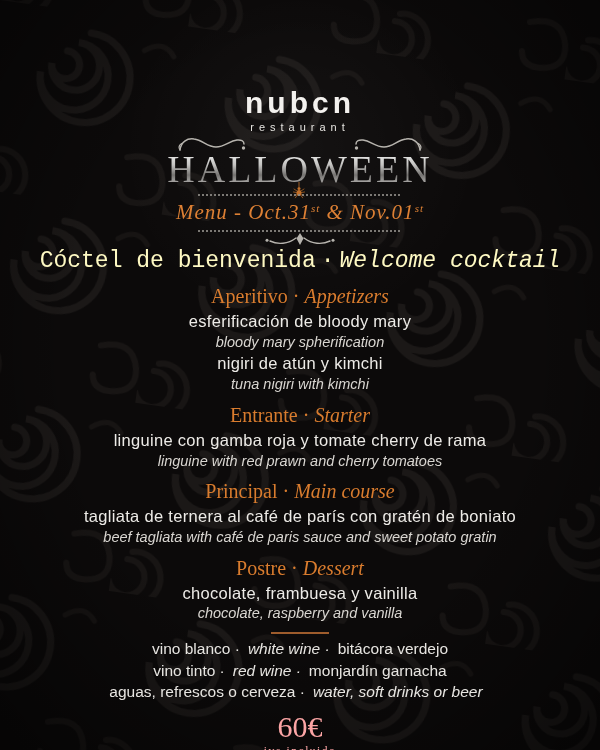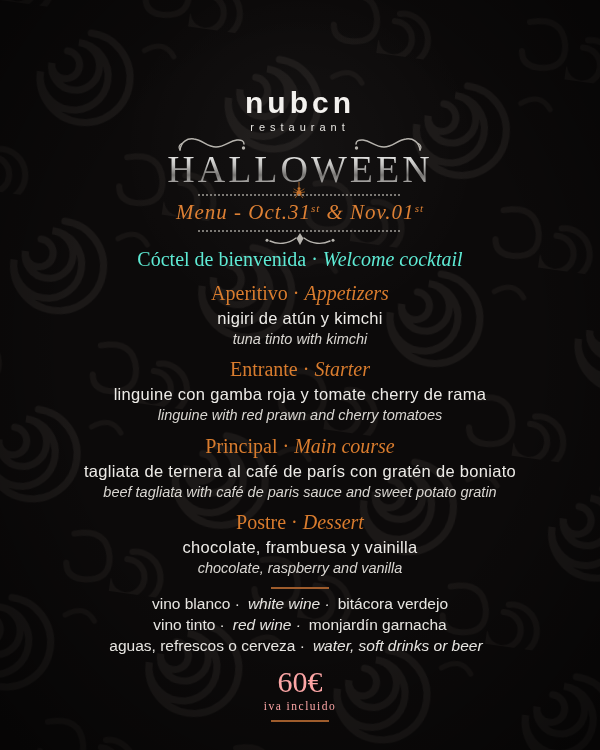--- a/index.html
+++ b/index.html
@@ -36,28 +36,28 @@
     background:repeating-linear-gradient(90deg,#8f8c87 0px,#8f8c87 2px,rgba(0,0,0,0) 2px,rgba(0,0,0,0) 4px);}
   .rule2wrap{position:relative;width:204px;margin:5px auto 0;}
   .rule2{height:2px;opacity:.85;
     background:repeating-linear-gradient(90deg,#8f8c87 0px,#8f8c87 2px,rgba(0,0,0,0) 2px,rgba(0,0,0,0) 4px);}
   .ornament{position:absolute;left:50%;transform:translateX(-50%);top:2px;}
 
   .subtitle{margin-top:4px;font-family:Liberation Serif, serif;font-style:italic;
     font-size:21px;color:#dd8034;letter-spacing:1px;}
   .subtitle .sup{font-size:11px;position:relative;top:-7px;}
 
-  .welcome{margin-top:16px;font-family:Liberation Serif, serif;font-size:20px;color:#5eead4;}
+  .welcome{margin-top:16px;font-family:Liberation Mono, monospace;font-size:23px;color:#fef9c3;}
   .welcome .en, .sec .sec-en{font-style:italic;}
   .sep{margin:0 5px;}
 
   .sec{margin:10px 0 0;font-family:"Liberation Serif", serif;font-weight:400;
     font-size:20px;color:#d97c2e;line-height:1.2;}
   .dish{margin-top:4px;}
-  .dish + .dish{margin-top:12px;}
+  .dish + .dish{margin-top:4px;}
   .dish-es{font-size:16.5px;line-height:1.2;color:#edebe7;letter-spacing:.3px;}
   .dish-en{font-size:14.5px;line-height:1.15;font-style:italic;color:#d9d6d1;margin-top:2px;}
 
   .divider{width:58px;height:2px;background:#9e5c2c;margin:10px auto 0;}
   .divider.bottom{margin-top:8px;}
 
   .drinks{margin-top:4px;}
   .drink{font-size:15.5px;line-height:1.38;color:#e7e5e1;}
   .drink span{margin:16px 4px;text-align:center;}
   .drink .it{font-style:italic;}
@@ -128,22 +128,26 @@
 
   <div class="welcome">
     <span>Cóctel de bienvenida</span><span class="sep">·</span><span class="en">Welcome cocktail</span>
   </div>
 
   <section>
     <h3 class="sec">
       <span class="sec-es">Aperitivo</span><span class="sep">·</span><span class="sec-en">Appetizers</span>
     </h3>
     <div class="dish">
+      <div class="dish-es">esferificación de bloody mary</div>
+      <div class="dish-en">bloody mary spherification</div>
+    </div>
+    <div class="dish">
       <div class="dish-es">nigiri de atún y kimchi</div>
-      <div class="dish-en">tuna tinto with kimchi</div>
+      <div class="dish-en">tuna nigiri with kimchi</div>
     </div>
   </section>
 
   <section>
     <h3 class="sec">
       <span class="sec-es">Entrante</span><span class="sep">·</span><span class="sec-en">Starter</span>
     </h3>
     <div class="dish">
       <div class="dish-es">linguine con gamba roja y tomate cherry de rama</div>
       <div class="dish-en">linguine with red prawn and cherry tomatoes</div>

